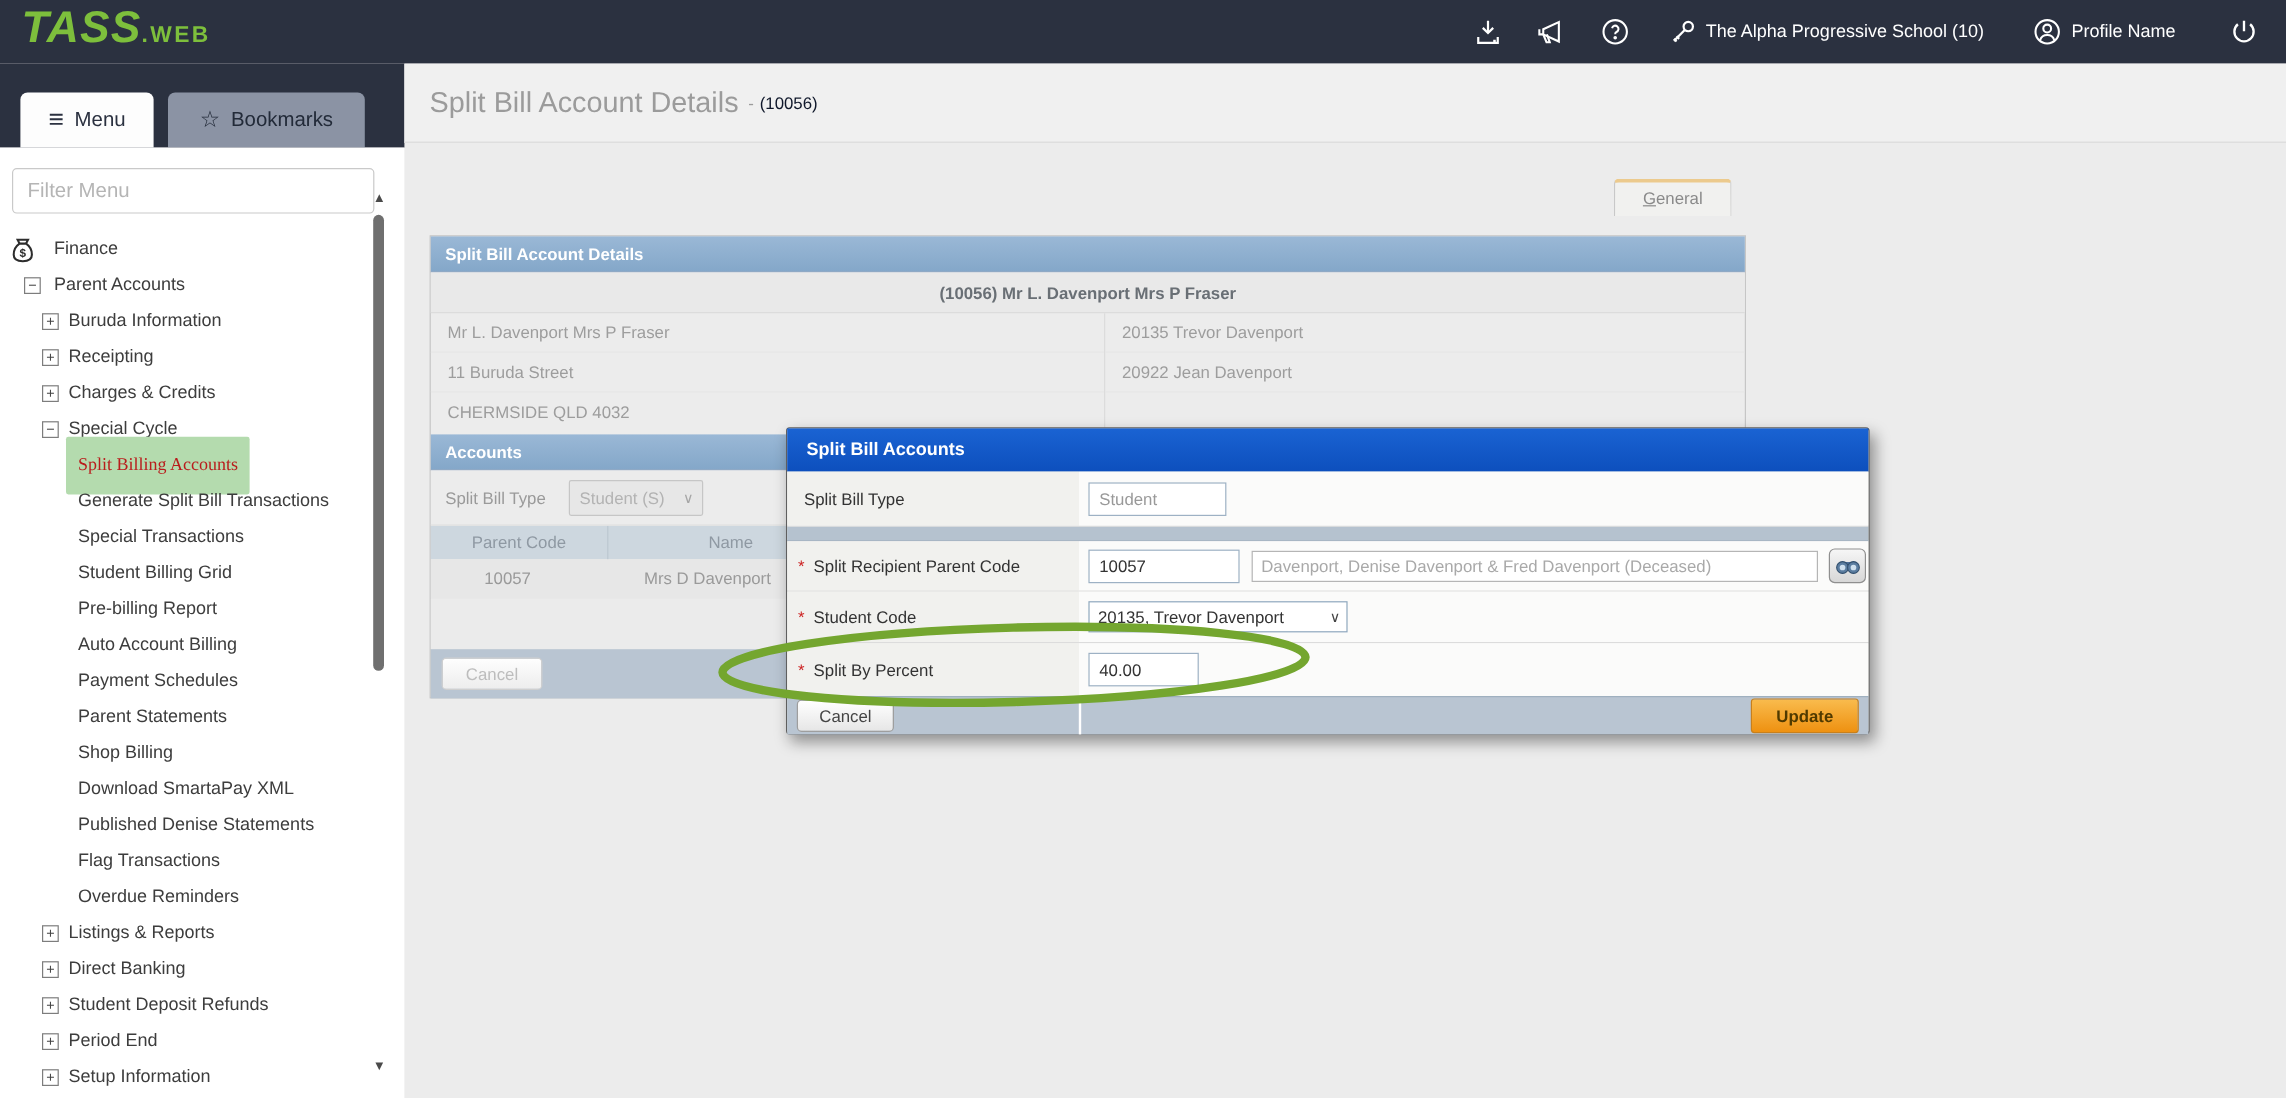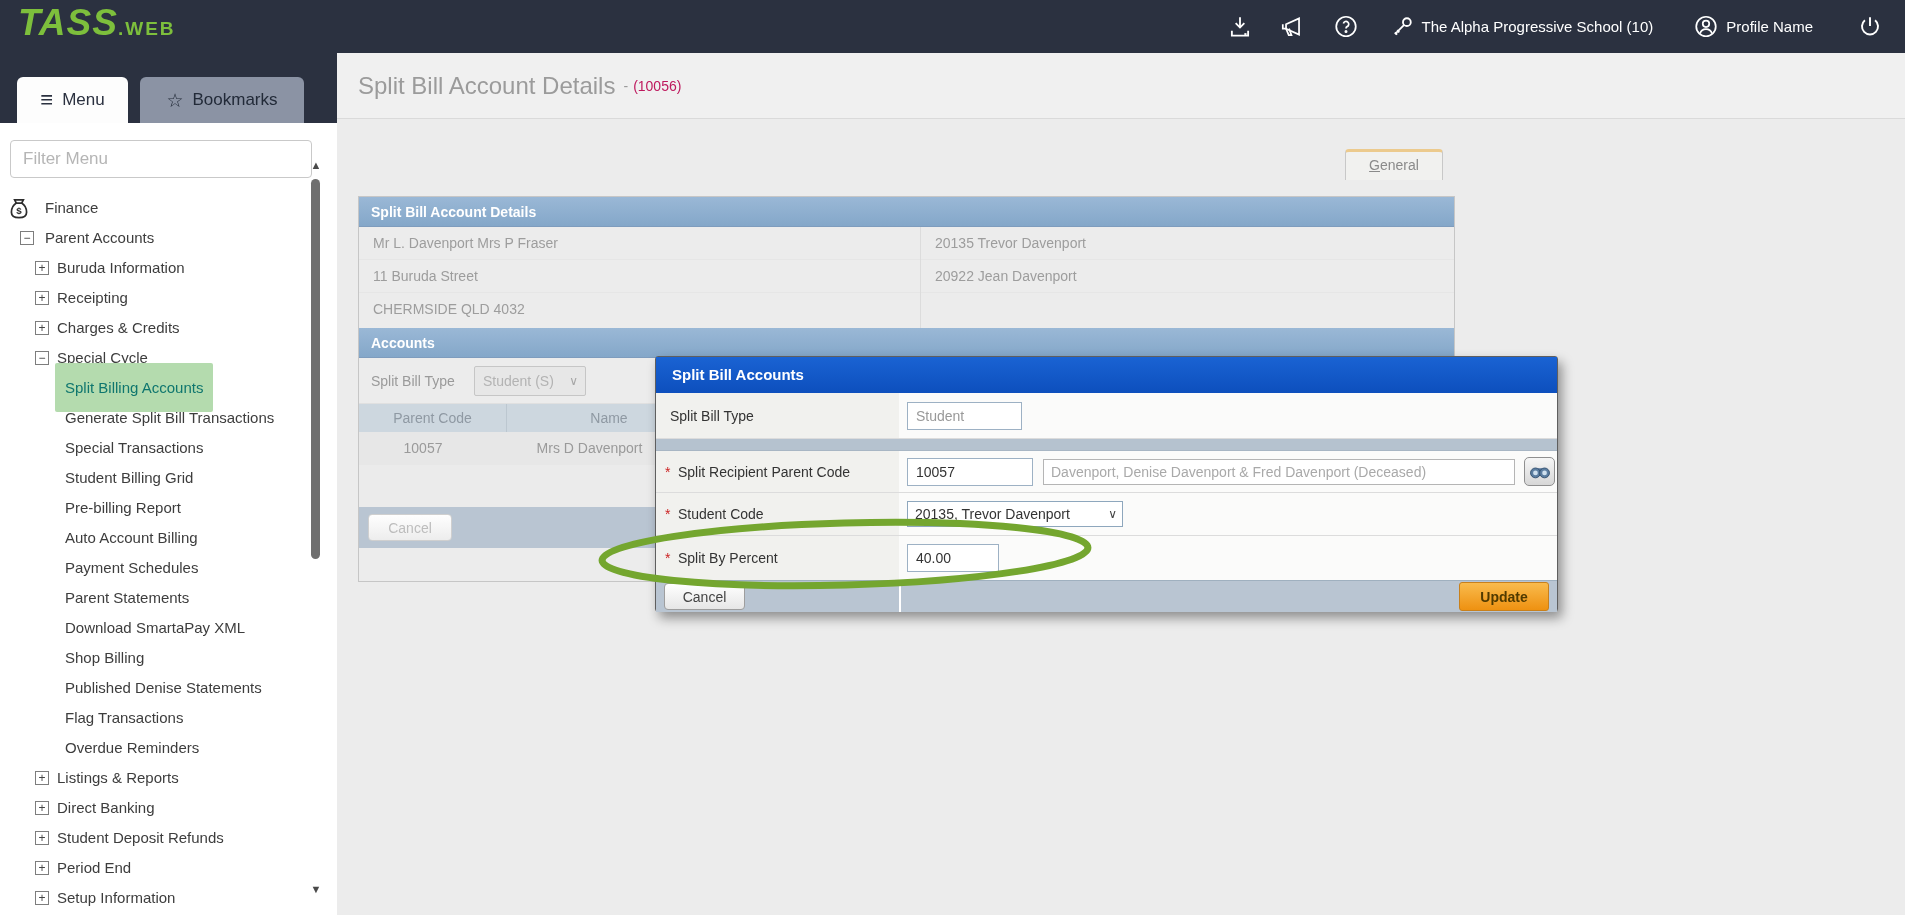--- a/index.html
+++ b/index.html
@@ -26,38 +26,38 @@
     border-radius:6px 6px 0 0; display:flex; align-items:center; justify-content:center; gap:9px;
     color:#222a38; font-size:17px; cursor:pointer; }
   .hamb { font-size:22px; line-height:1; }
   .star { font-size:19px; line-height:1; }
 
   
   .title-band { position:absolute; left:337px; top:53px; width:1568px; height:66px; background:#f0f0f0;
     border-bottom:1px solid #dadada; display:flex; align-items:center; padding-left:21px; }
   .page-title { font-size:24px; color:#9b9b9b; }
   .page-title-dash { font-size:14px; color:#9b9b9b; margin-left:8px; }
-  .page-title-code { font-size:14px; color:#be185d; margin-left:5px; }
+  .page-title-code { font-size:14px; color:#0f172a; margin-left:5px; }
 
   
   .sidebar { position:absolute; left:0; top:123px; width:337px; height:792px; background:#ffffff; overflow:hidden; }
   .filter-input { position:absolute; left:10px; top:17px; width:302px; height:38px; border:1px solid #c9c9c9;
     border-radius:4px; padding:0 12px; font-size:17px; color:#444; background:#fff;
     font-family:"Liberation Sans", sans-serif; }
   .filter-input::placeholder { color:#b5b5b5; }
   .tree { position:absolute; left:0; top:70px; width:305px; }
   .tree-item { position:relative; height:30px; line-height:30px; font-size:15px; color:#3d3d3d;
     white-space:nowrap; cursor:pointer; }
   .tree-item .expander { position:absolute; top:8px; width:14px; height:14px; border:1px solid #7d7d7d;
     background:#fff; font-size:12px; line-height:12px; text-align:center; color:#444; cursor:pointer; }
   .tree-item.lv1 .expander { left:20px; } .tree-item.lv2 .expander { left:35px; }
   .tree-item .lbl { margin-left:45px; }
   .tree-item.lv2 .lbl { margin-left:57px; }
   .tree-item.lv3 .lbl { margin-left:65px; }
-  .tree-item.lv3 .lbl.selected { margin-left:55px; padding:16px 10px; background:#b4dbae; border-radius:2px; color:#0f766e; }
+  .tree-item.lv3 .lbl.selected { margin-left:55px; padding:16px 10px; background:#b4dbae; border-radius:2px; color:#b91c1c;font-family:Liberation Serif, serif; }
   .bag-icon { position:absolute; left:6px; top:3px; }
   
   .sb-arrow-up { position:absolute; left:306px; top:36px; width:20px; text-align:center; font-size:11px; color:#4a4a4a; cursor:pointer; }
   .sb-thumb { position:absolute; left:311px; top:56px; width:9px; height:380px; background:#6f6f6f; border-radius:5px; cursor:pointer; }
   .sb-arrow-dn { position:absolute; left:306px; top:760px; width:20px; text-align:center; font-size:11px; color:#4a4a4a; cursor:pointer; }
 
   
   .general-tab { position:absolute; left:1345px; top:149px; width:98px; height:31px; background:#f1f1ef;
     border:1px solid #c8c8c8; border-top:3px solid #ecca8d; border-bottom:none; border-radius:4px 4px 0 0;
     text-align:center; line-height:26px; font-size:14px; color:#8a8a8a; cursor:pointer; z-index:2; }
@@ -225,40 +225,41 @@
         <div class="tree-item lv2"><span class="expander">+</span><span class="lbl">Charges &amp; Credits</span></div>
         <div class="tree-item lv2"><span class="expander">−</span><span class="lbl">Special Cycle</span></div>
         <div class="tree-item lv3"><span class="lbl selected">Split Billing Accounts</span></div>
         <div class="tree-item lv3"><span class="lbl">Generate Split Bill Transactions</span></div>
         <div class="tree-item lv3"><span class="lbl">Special Transactions</span></div>
         <div class="tree-item lv3"><span class="lbl">Student Billing Grid</span></div>
         <div class="tree-item lv3"><span class="lbl">Pre-billing Report</span></div>
         <div class="tree-item lv3"><span class="lbl">Auto Account Billing</span></div>
         <div class="tree-item lv3"><span class="lbl">Payment Schedules</span></div>
         <div class="tree-item lv3"><span class="lbl">Parent Statements</span></div>
+        <div class="tree-item lv3"><span class="lbl">Shop Billing</span></div>
         <div class="tree-item lv3"><span class="lbl">Download SmartaPay XML</span></div>
-        <div class="tree-item lv3"><span class="lbl">Shop Billing</span></div>
         <div class="tree-item lv3"><span class="lbl">Published Denise Statements</span></div>
         <div class="tree-item lv3"><span class="lbl">Flag Transactions</span></div>
         <div class="tree-item lv3"><span class="lbl">Overdue Reminders</span></div>
         <div class="tree-item lv2"><span class="expander">+</span><span class="lbl">Listings &amp; Reports</span></div>
         <div class="tree-item lv2"><span class="expander">+</span><span class="lbl">Direct Banking</span></div>
         <div class="tree-item lv2"><span class="expander">+</span><span class="lbl">Student Deposit Refunds</span></div>
         <div class="tree-item lv2"><span class="expander">+</span><span class="lbl">Period End</span></div>
         <div class="tree-item lv2"><span class="expander">+</span><span class="lbl">Setup Information</span></div>
       </div>
     <div class="sb-arrow-up">▲</div>
     <div class="sb-thumb"></div>
     <div class="sb-arrow-dn">▼</div>
   </div>
 
   <div class="general-tab"><u>G</u><span>eneral</span></div>
 
   <div class="panel">
     <div class="blue-hd">Split Bill Account Details</div>
+    <div class="name-row">(10056) Mr L. Davenport Mrs P Fraser</div>
     <div class="addr-wrap">
       <div class="addr-col-l">
         <div class="addr-line">Mr L. Davenport Mrs P Fraser</div>
         <div class="addr-line">11 Buruda Street</div>
         <div class="addr-line">CHERMSIDE QLD 4032</div>
       </div>
       <div class="addr-col-r">
         <div class="addr-line">20135 Trevor Davenport</div>
         <div class="addr-line">20922 Jean Davenport</div>
         <div class="addr-line"></div>

